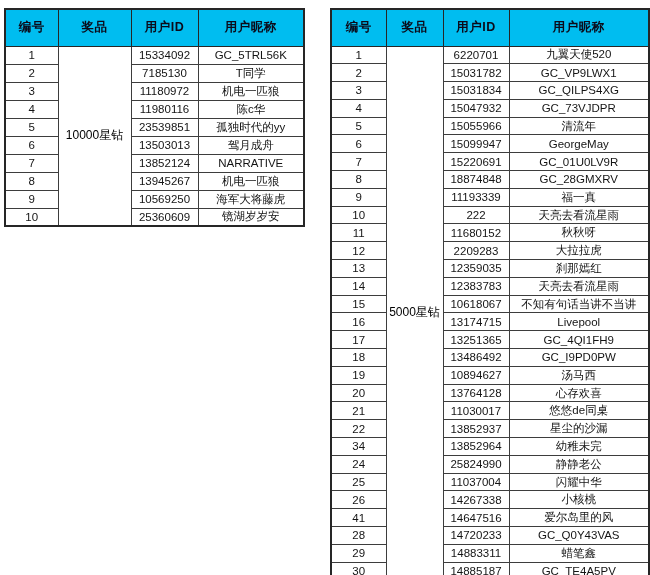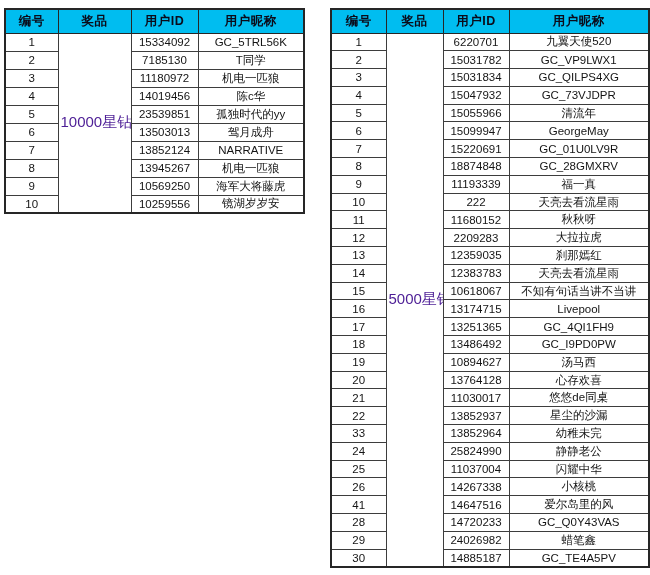--- a/index.html
+++ b/index.html
@@ -19,39 +19,39 @@
     background: #ffffff;
   }
   #table-left  { left: 4px;   top: 8px; width: 299px; }
   #table-right { left: 330px; top: 8px; width: 318px; }
 
   th {
     background: #00bdf0;
     color: #0b0b1a;
     font-weight: bold;
     font-size: 12.5px;
-    height: 24px;
+    height: 37px;
     border: 1px solid #262626;
     text-align: center;
     vertical-align: middle;
     letter-spacing: 0.5px;
   }
   td {
     border: 1px solid #3d3d3d;
     font-size: 11.5px;
     color: #141414;
     text-align: center;
     vertical-align: middle;
     padding: 0 2px;
     white-space: nowrap;
     overflow: hidden;
   }
   #table-left  tbody td { height: 18px; }
   #table-right tbody td { height: 17.8px; }
-  td.prize { font-size: 15px; color: #4c1d95; background: #ffffff; }
+  td.prize { font-size: 12px; color: #000000; background: #ffffff; }
 </style>
 </head>
 <body>
 
 <div class="page">
 
   <table id="table-left">
     <colgroup>
       <col style="width:53px">
         <col style="width:73px">
@@ -78,21 +78,21 @@
           <td>7185130</td>
           <td>T同学</td>
         </tr>
         <tr>
           <td>3</td>
           <td>11180972</td>
           <td>机电一匹狼</td>
         </tr>
         <tr>
           <td>4</td>
-          <td>14019456</td>
+          <td>11980116</td>
           <td>陈c华</td>
         </tr>
         <tr>
           <td>5</td>
           <td>23539851</td>
           <td>孤独时代的yy</td>
         </tr>
         <tr>
           <td>6</td>
           <td>13503013</td>
@@ -108,21 +108,21 @@
           <td>13945267</td>
           <td>机电一匹狼</td>
         </tr>
         <tr>
           <td>9</td>
           <td>10569250</td>
           <td>海军大将藤虎</td>
         </tr>
         <tr>
           <td>10</td>
-          <td>10259556</td>
+          <td>25360609</td>
           <td>镜湖岁岁安</td>
         </tr>
       </tbody>
   </table>
 
   <table id="table-right">
     <colgroup>
       <col style="width:55px">
         <col style="width:57px">
         <col style="width:66px">
@@ -242,21 +242,21 @@
           <td>21</td>
           <td>11030017</td>
           <td>悠悠de同桌</td>
         </tr>
         <tr>
           <td>22</td>
           <td>13852937</td>
           <td>星尘的沙漏</td>
         </tr>
         <tr>
-          <td>33</td>
+          <td>34</td>
           <td>13852964</td>
           <td>幼稚未完</td>
         </tr>
         <tr>
           <td>24</td>
           <td>25824990</td>
           <td>静静老公</td>
         </tr>
         <tr>
           <td>25</td>
@@ -273,21 +273,21 @@
           <td>14647516</td>
           <td>爱尔岛里的风</td>
         </tr>
         <tr>
           <td>28</td>
           <td>14720233</td>
           <td>GC_Q0Y43VAS</td>
         </tr>
         <tr>
           <td>29</td>
-          <td>24026982</td>
+          <td>14883311</td>
           <td>蜡笔鑫</td>
         </tr>
         <tr>
           <td>30</td>
           <td>14885187</td>
           <td>GC_TE4A5PV</td>
         </tr>
       </tbody>
   </table>
 

